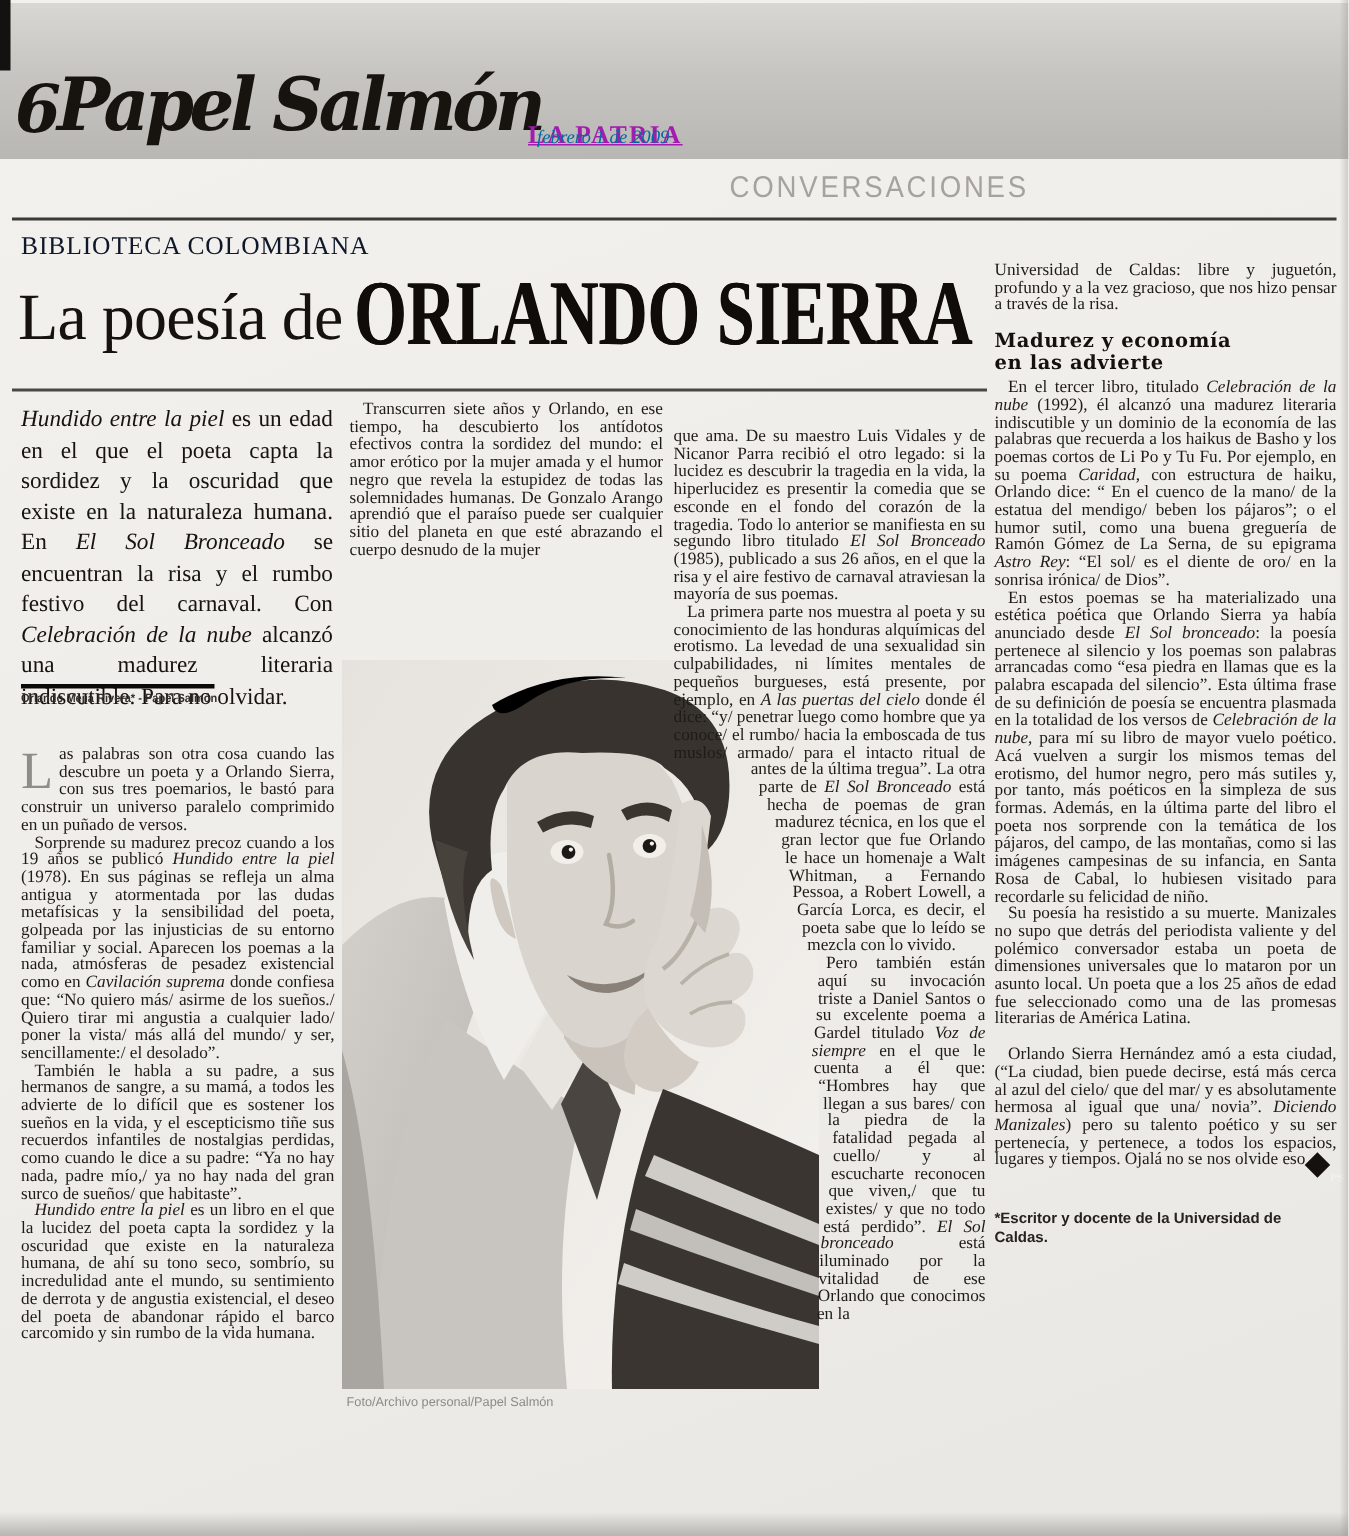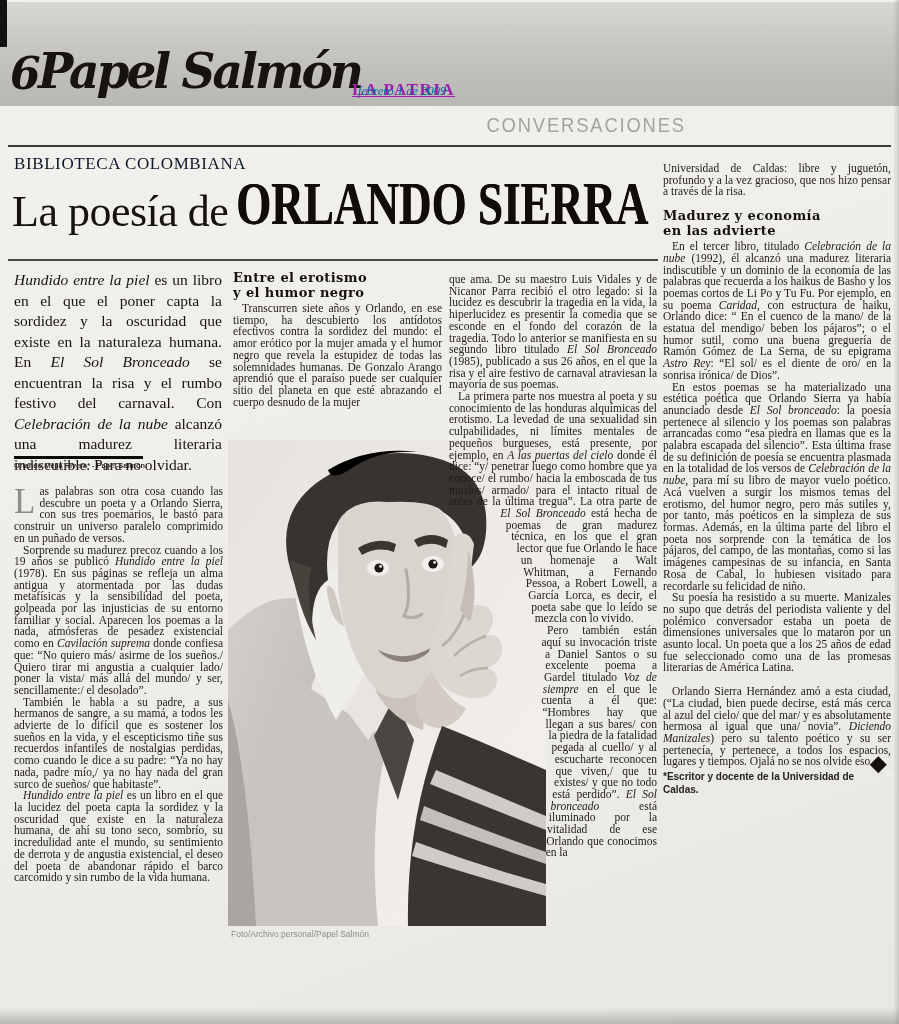--- a/index.html
+++ b/index.html
@@ -19,53 +19,53 @@
     letter-spacing:-3px;color:#17130f;transform:scaleY(1.04);transform-origin:left top;}
   .paper-name{left:352px;top:80px;font:bold 17px "Liberation Serif",serif;
     color:#a21caf;letter-spacing:1.5px;text-decoration:underline;}
   .edition-date{left:358px;top:84px;font:italic 12.5px "Liberation Serif",serif;color:#0369a1;}
   .section-label{left:478px;top:114px;width:210px;text-align:center;
     font-family:"Liberation Sans",sans-serif;font-size:20px;color:#a5a39f;
     letter-spacing:2px;transform:scaleX(.92);transform-origin:center;}
   .top-rule{left:8px;top:145px;width:883px;height:2px;background:#3c3a37;}
   
   .kicker{left:14px;top:154px;font-size:17px;letter-spacing:.6px;color:#0f172a;}
-  .headline{left:12px;top:176px;width:660px;white-space:nowrap;display:flex;align-items:flex-start;}
+  .headline{left:12px;top:176px;width:660px;white-space:nowrap;display:flex;align-items:center;}
   .hl-lead{font-size:44px;line-height:72px;color:#151210;letter-spacing:-.5px;}
   .hl-name{font-size:55px;font-weight:bold;color:#0f0c0a;letter-spacing:0;
     display:inline-block;transform:scaleX(.82) scaleY(1.12);transform-origin:left bottom;
     margin-left:8px;text-shadow:.5px 0 0 #0f0c0a;}
   .headline-rule{left:8px;top:259px;width:650px;height:2px;background:#4a4846;}
   
   .intro{left:14px;top:270px;width:208px;font-size:15.5px;line-height:20.5px;
     text-align:justify;color:#161310;}
   .byline-rule{left:14px;top:456px;width:129px;height:3px;background:#0c0a08;}
   .byline{left:14px;top:461px;font-family:"Liberation Sans",sans-serif;font-size:8px;
     font-weight:bold;color:#33302d;transform:scaleX(.92);transform-origin:left top;}
   
   .bodycol{font-size:11.5px;line-height:11.7px;text-align:justify;color:#1e1b18;}
   .col1{left:14px;top:486px;width:209px;}
   .col2{left:233px;top:268px;width:209px;}
   .col3{left:449px;top:274px;width:208px;height:668px;overflow:hidden;}
   .col4{left:663px;top:163px;width:228px;}
   .p{margin:0;text-indent:9px;}
-  .p.nofirst{text-indent:0;}
+  .p.nofirst{text-indent:0;margin-top:12px;}
   .dropcap{float:left;font-size:35px;line-height:29px;padding:1px 4px 0 0;color:#8f8d8a;font-weight:normal;}
   .subhead{font-family:"DejaVu Serif",serif;font-weight:bold;text-align:left;
     font-size:13px;line-height:15px;letter-spacing:.4px;color:#14110e;margin:2px 0 3px 0;text-indent:0;}
   .col4 .subhead{margin-top:10px;}
   .gap-before{margin-top:12px;}
   .wrap-spacer{float:left;width:112px;height:668px;
     shape-outside:polygon(0% 36%,45% 36.5%,63% 43%,72% 50%,86% 58%,81% 65%,95% 74%,87% 83%,85% 91%,90% 100%,0% 100%);}
   .ps-logo{display:inline-block;width:12px;height:12px;background:#14110e;
     transform:rotate(45deg) translateY(1px);margin-left:3px;vertical-align:-2px;
     text-align:center;}
   .ps-logo .ps-inner{display:inline-block;transform:rotate(-45deg);
     font:italic bold 6.5px "DejaVu Serif",serif;color:#f3f1ed;line-height:12px;}
-  .footnote{margin-top:0;font-family:"Liberation Sans",sans-serif;
+  .footnote{margin-top:24px;font-family:"Liberation Sans",sans-serif;
     font-size:10px;font-weight:bold;line-height:13px;color:#25221f;text-align:left;text-indent:0;}
   
   .photo{left:228px;top:440px;width:318px;height:486px;}
   .photo svg{display:block;width:100%;height:100%;}
   
   .caption{left:231px;top:929px;width:336px;font-family:"Liberation Sans",sans-serif;
     font-size:11px;line-height:13px;color:#3e3b38;text-align:left;}
   .caption .credit{font-size:8.5px;color:#8d8b87;line-height:11px;}
   
   .scan-bottom{left:0;right:0;bottom:0;height:16px;
@@ -86,36 +86,32 @@
 <div class="abs section-label">CONVERSACIONES</div>
 <div class="abs top-rule"></div>
 
 <div class="abs kicker">BIBLIOTECA COLOMBIANA</div>
 <div class="abs headline">
   <span class="hl-lead">La poesía de</span>
   <span class="hl-name">ORLANDO SIERRA</span>
 </div>
 <div class="abs headline-rule"></div>
 
-<div class="abs intro"><em>Hundido entre la piel</em><span> es un libro en el que el poner capta la sordidez y la oscuridad que existe en la naturaleza humana. En </span><em>El Sol Bronceado</em><span> se encuentran la risa y el rumbo festivo del carnaval. Con </span><em>Celebración de la nube</em><span> alcanzó una madurez literaria indiscutible. Para no olvidar.</span></div>
+<div class="abs intro"><em>Hundido entre la piel</em><span> es un edad en el que el poeta capta la sordidez y la oscuridad que existe en la naturaleza humana. En </span><em>El Sol Bronceado</em><span> se encuentran la risa y el rumbo festivo del carnaval. Con </span><em>Celebración de la nube</em><span> alcanzó una madurez literaria indiscutible. Para no olvidar.</span></div>
 <div class="abs byline-rule"></div>
 <div class="abs byline">Orlando Mejía Rivera* - Papel Salmón</div>
 
 <div class="abs bodycol col1">
   <p class="p nofirst"><span class="dropcap">L</span><span><span>as palabras son otra cosa cuando las descubre un poeta y a Orlando Sierra, con sus tres poemarios, le bastó para construir un universo paralelo comprimido en un puñado de versos.</span></span></p>
   <p class="p"><span>Sorprende su madurez precoz cuando a los 19 años se publicó </span><em>Hundido entre la piel</em><span> (1978). En sus páginas se refleja un alma antigua y atormentada por las dudas metafísicas y la sensibilidad del poeta, golpeada por las injusticias de su entorno familiar y social. Aparecen los poemas a la nada, atmósferas de pesadez existencial como en </span><em>Cavilación suprema</em><span> donde confiesa que: “No quiero más/ asirme de los sueños./ Quiero tirar mi angustia a cualquier lado/ poner la vista/ más allá del mundo/ y ser, sencillamente:/ el desolado”.</span></p>
   <p class="p"><span>También le habla a su padre, a sus hermanos de sangre, a su mamá, a todos les advierte de lo difícil que es sostener los sueños en la vida, y el escepticismo tiñe sus recuerdos infantiles de nostalgias perdidas, como cuando le dice a su padre: “Ya no hay nada, padre mío,/ ya no hay nada del gran surco de sueños/ que habitaste”.</span></p>
   <p class="p"><em>Hundido entre la piel</em><span> es un libro en el que la lucidez del poeta capta la sordidez y la oscuridad que existe en la naturaleza humana, de ahí su tono seco, sombrío, su incredulidad ante el mundo, su sentimiento de derrota y de angustia existencial, el deseo del poeta de abandonar rápido el barco carcomido y sin rumbo de la vida humana.</span></p>
 </div>
 
 <div class="abs bodycol col2">
-  <div class="subhead">
-    <div>Entre el erotismo</div>
-    <div>y el humor negro</div>
-  </div>
   <p class="p"><span>Transcurren siete años y Orlando, en ese tiempo, ha descubierto los antídotos efectivos contra la sordidez del mundo: el amor erótico por la mujer amada y el humor negro que revela la estupidez de todas las solemnidades humanas. De Gonzalo Arango aprendió que el paraíso puede ser cualquier sitio del planeta en que esté abrazando el cuerpo desnudo de la mujer</span></p>
 </div>
 
 <div class="abs photo">
   <svg viewBox="0 0 318 486" preserveAspectRatio="none">
     <defs>
       <linearGradient id="bgg" x1="0" y1="0" x2="1" y2="1">
         <stop offset="0" stop-color="#e6e3df"></stop>
           <stop offset=".6" stop-color="#efece8"></stop>
           <stop offset="1" stop-color="#f4f2ee"></stop>

